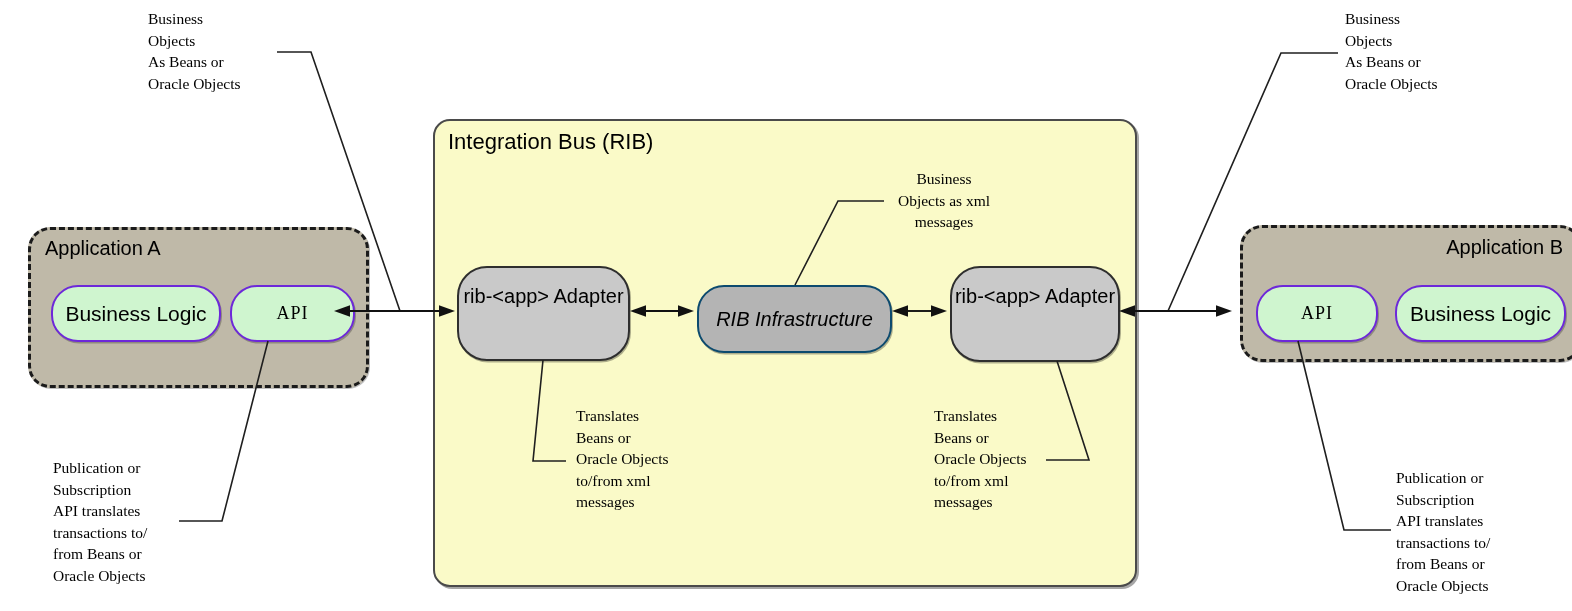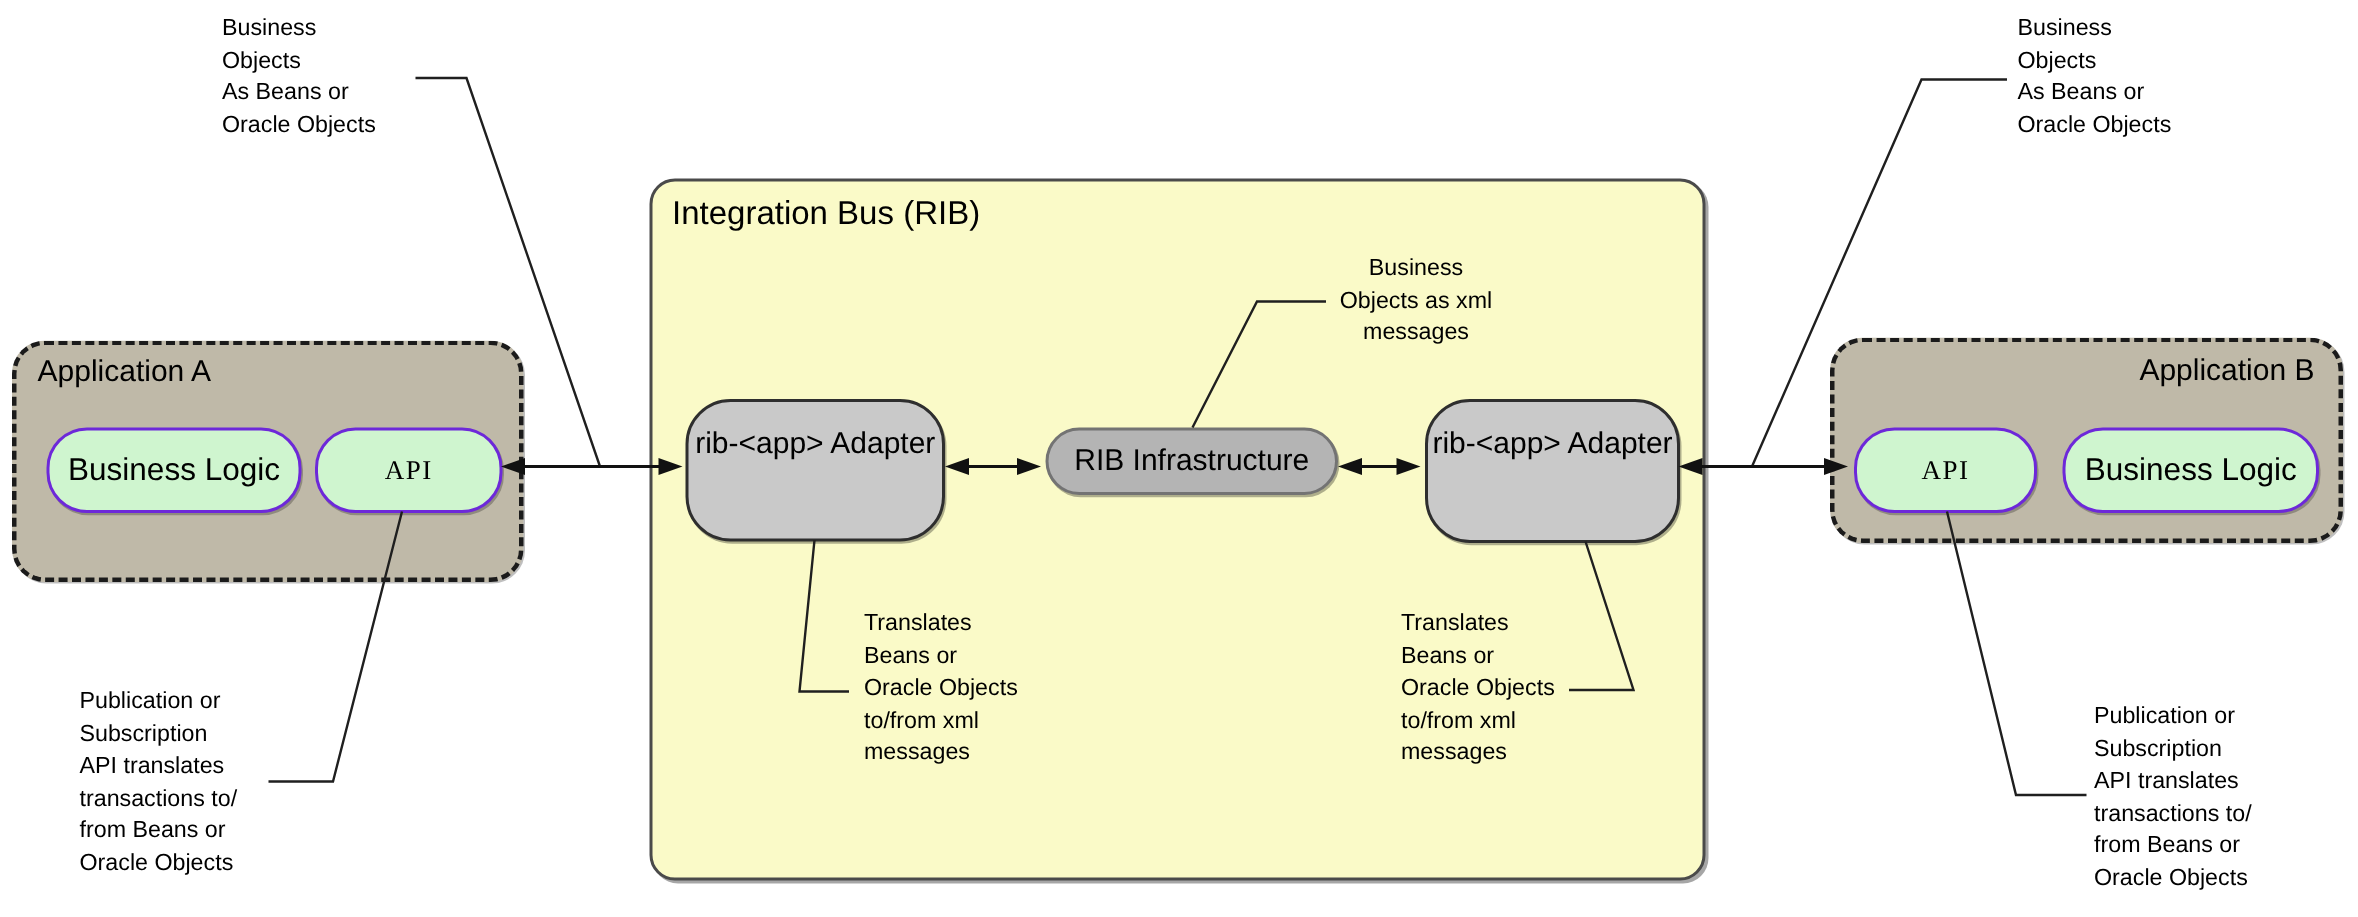--- a/index.html
+++ b/index.html
@@ -10,20 +10,21 @@
   }
   .layer{position:absolute;left:0;top:0;width:100%;height:100%;}
   svg.layer{pointer-events:none;}
 
   
   .app-box{
     position:absolute;background:var(--app-fill,#bfb9a8);
     border:3px dashed #1b1b1b;border-radius:22px;
     box-shadow:1px 1px 0 rgba(0,0,0,0.25);
     box-sizing:border-box;
+    margin-left:20px;
   }
   #app-a{left:8px;top:227px;width:341px;height:161px;}
   #app-b{left:1220px;top:225px;width:342px;height:137px;}
   .app-title{position:absolute;font-size:20px;white-space:nowrap;}
   #app-a .app-title{left:14px;top:7px;}
   #app-b .app-title{right:16px;top:8px;text-align:right;}
 
   
   .pill{
     position:absolute;background:var(--green-fill,#cff5cf);
@@ -53,32 +54,33 @@
     position:absolute;background:var(--adapter-fill,#c9c9c9);
     border:2px solid #2e2e2e;border-radius:30px;
     box-shadow:1px 1.5px 0 rgba(0,0,0,0.3);
     box-sizing:border-box;text-align:center;
     font-size:20px;padding-top:17px;white-space:nowrap;
   }
   #adapter-left{left:22px;top:145px;width:173px;height:95px;}
   #adapter-right{left:515px;top:145px;width:170px;height:96px;}
 
   .infra{
-    position:absolute;left:262px;top:164px;width:195px;height:45px;
+    position:absolute;left:262px;top:164px;width:195px;height:68px;
     background:var(--infra-fill,#b4b4b4);
-    border:2px solid #737373;border-radius:27px;
+    border:2px solid #0c4a6e;border-radius:27px;
     box-shadow:1px 1.5px 0 rgba(0,0,0,0.3);
     box-sizing:border-box;display:flex;align-items:center;justify-content:center;
-    font-size:20px;white-space:nowrap;
+    font-size:20px;white-space:nowrap;font-style:italic;
   }
 
   
   .note{
     position:absolute;font-size:15.5px;line-height:21.5px;
     white-space:pre-line;
+    font-family:Liberation Serif, serif;
   }
   #note-top-left{left:148px;top:8px;}
   #note-top-right{left:1345px;top:8px;}
   #note-center{left:874px;top:168px;width:140px;text-align:center;}
   #note-translates-left{left:576px;top:405px;}
   #note-translates-right{left:934px;top:405px;}
   #note-bottom-left{left:53px;top:457px;}
   #note-bottom-right{left:1396px;top:467px;}
 
   .leader{stroke:#1f1f1f;stroke-width:1.6;fill:none;}

